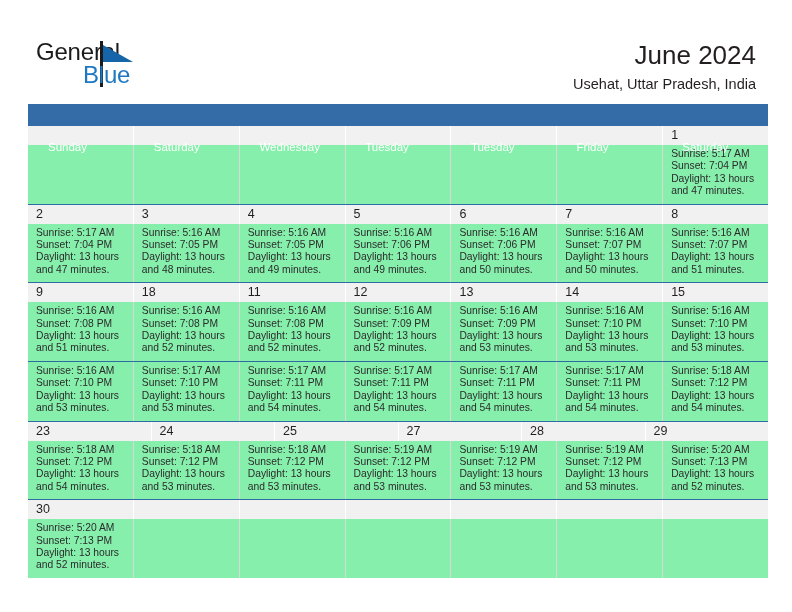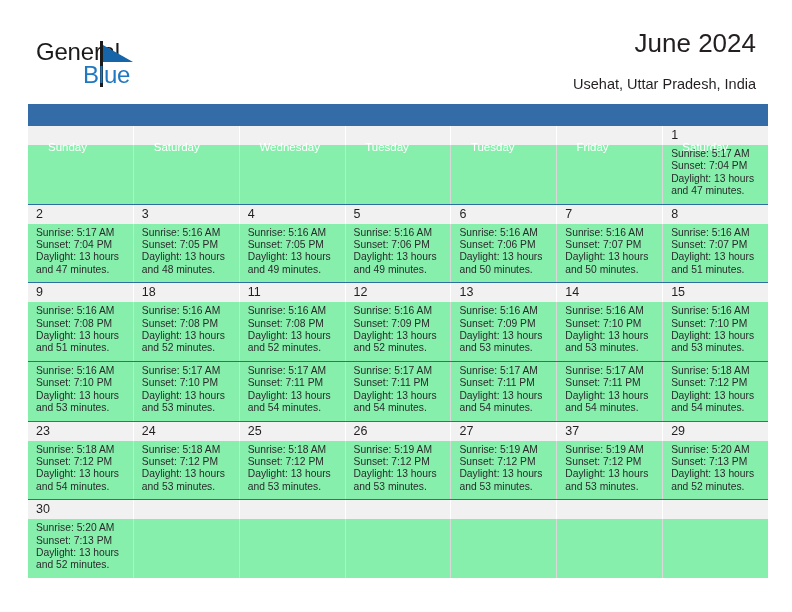--- a/index.html
+++ b/index.html
@@ -55,21 +55,21 @@
     position: absolute;
     left: 64px;
     top: 3px;
     width: 34px;
     height: 46px;
   }
 
   .title {
     position: absolute;
     right: 36px;
-    top: 28px;
+    top: 40px;
     font-size: 26px;
     color: #231f20;
     text-align: right;
     letter-spacing: 0px;
     white-space: nowrap;
   }
   .subtitle {
     position: absolute;
     right: 36px;
     top: 76px;
@@ -352,23 +352,22 @@
               <div class="info-line">Daylight: 13 hours</div>
               <div class="info-line">and 54 minutes.</div>
             </div>
           </div>
         </div>
         <div class="week">
           <div class="week-numbers">
             <div class="daynum-cell">23</div>
             <div class="daynum-cell">24</div>
             <div class="daynum-cell">25</div>
-            <div class="daynum-cell">26</div>
             <div class="daynum-cell">27</div>
-            <div class="daynum-cell">37</div>
+            <div class="daynum-cell">28</div>
             <div class="daynum-cell">29</div>
           </div>
           <div class="week-body">
             <div class="info-cell">
               <div class="info-line">Sunrise: 5:18 AM</div>
               <div class="info-line">Sunset: 7:12 PM</div>
               <div class="info-line">Daylight: 13 hours</div>
               <div class="info-line">and 54 minutes.</div>
             </div>
             <div class="info-cell">

